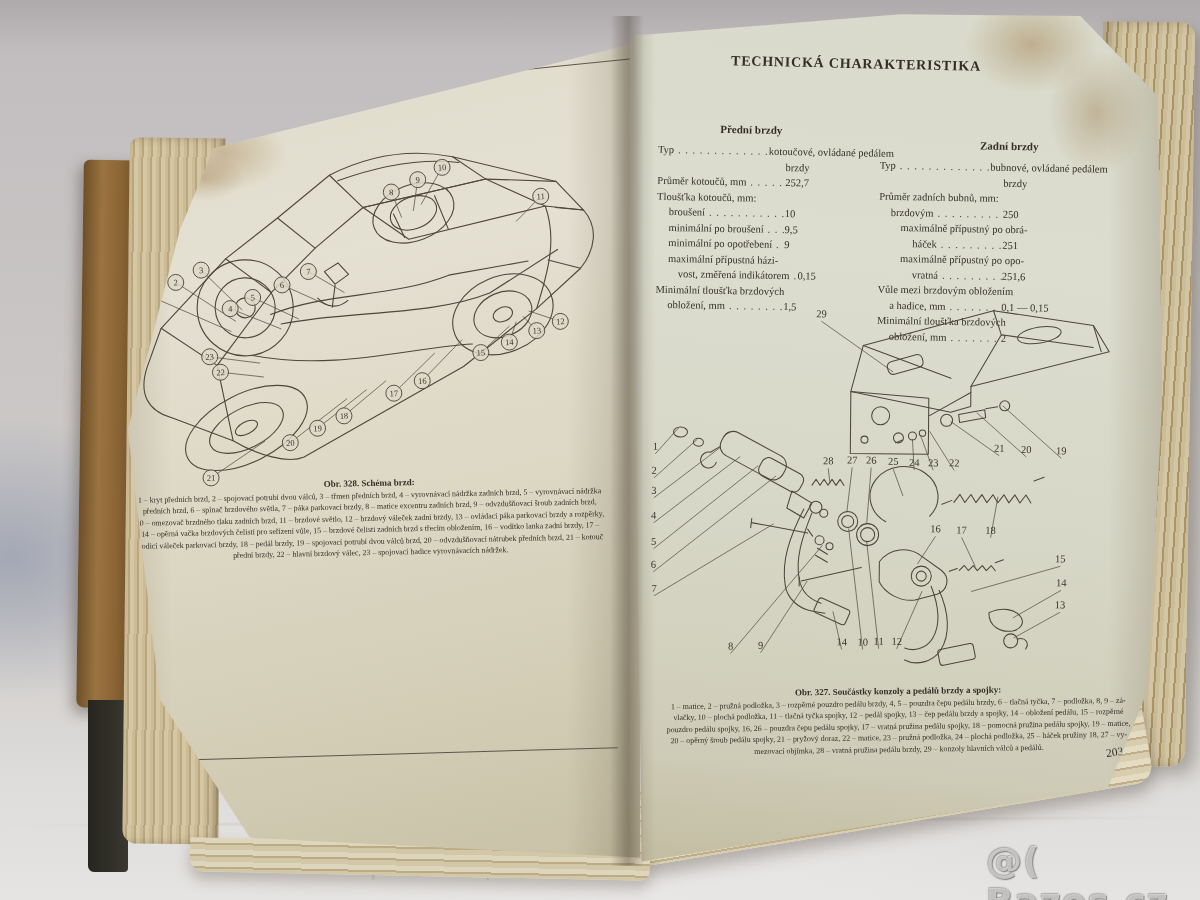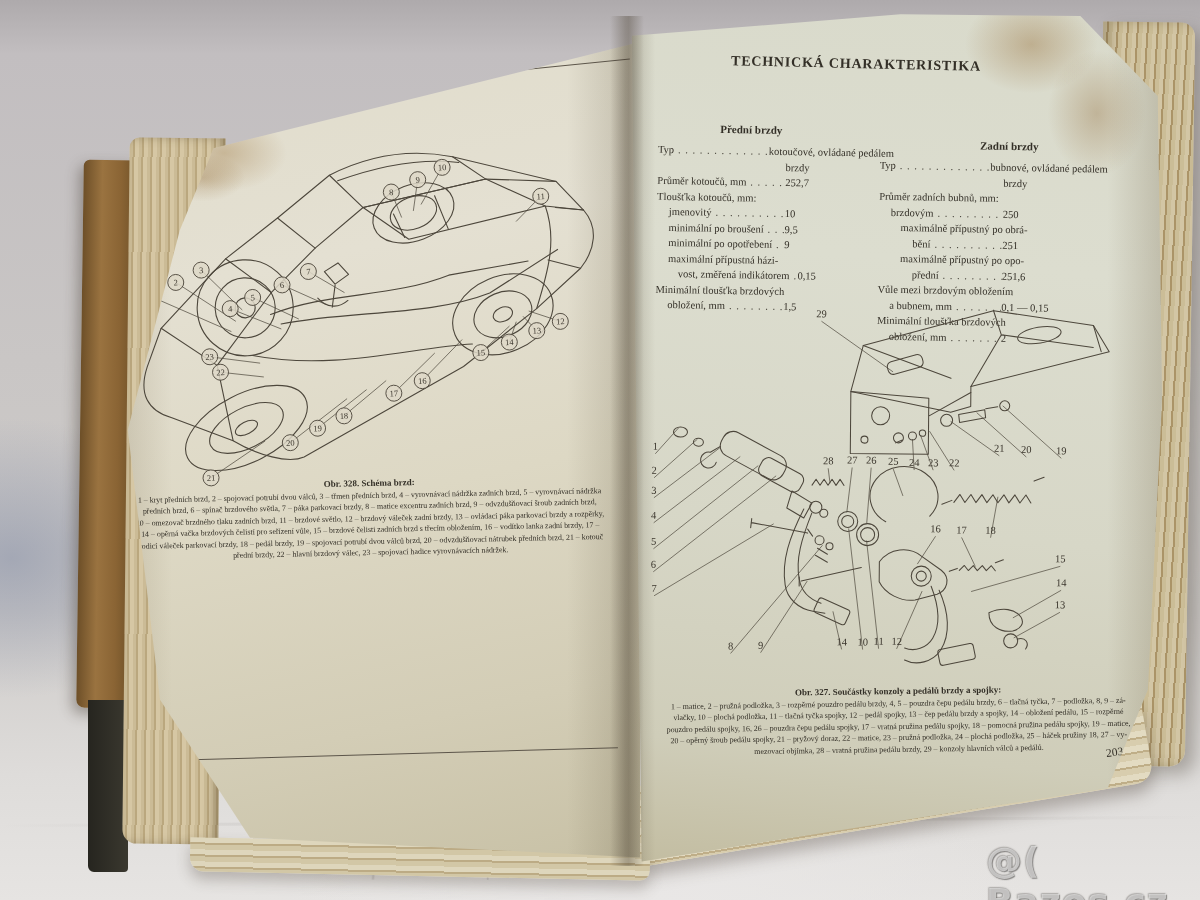--- a/index.html
+++ b/index.html
@@ -254,21 +254,21 @@
               <span class="lbl">Průměr kotoučů, mm</span>
               <span class="dots"> . . . . . . . . . . . . . . . . . . . . . . . . . . . . . . . . . . . . . . . .</span>
               <span class="val">252,7</span>
             </div>
             <div class="spec-row">
               <span class="lbl">Tloušťka kotoučů, mm:</span>
               <span class="gap"></span>
               <span class="val"></span>
             </div>
             <div class="spec-row">
-              <span class="lbl ind1">jmenovitý</span>
+              <span class="lbl ind1">broušení</span>
               <span class="dots"> . . . . . . . . . . . . . . . . . . . . . . . . . . . . . . . . . . . . . . . .</span>
               <span class="val">10</span>
             </div>
             <div class="spec-row">
               <span class="lbl ind1">minimální po broušení</span>
               <span class="dots"> . . . . . . . . . . . . . . . . . . . . . . . . . . . . . . . . . . . . . . . .</span>
               <span class="val">9,5</span>
             </div>
             <div class="spec-row">
               <span class="lbl ind1">minimální po opotřebení</span>
@@ -318,41 +318,41 @@
               <span class="lbl ind1">brzdovým</span>
               <span class="dots"> . . . . . . . . . . . . . . . . . . . . . . . . . . . . . . . . . . . . . . . .</span>
               <span class="val">250</span>
             </div>
             <div class="spec-row">
               <span class="lbl ind2">maximálně přípustný po obrá-</span>
               <span class="gap"></span>
               <span class="val"></span>
             </div>
             <div class="spec-row">
-              <span class="lbl ind3">bění</span>
+              <span class="lbl ind3">háček</span>
               <span class="dots"> . . . . . . . . . . . . . . . . . . . . . . . . . . . . . . . . . . . . . . . .</span>
               <span class="val">251</span>
             </div>
             <div class="spec-row">
               <span class="lbl ind2">maximálně přípustný po opo-</span>
               <span class="gap"></span>
               <span class="val"></span>
             </div>
             <div class="spec-row">
-              <span class="lbl ind3">přední</span>
+              <span class="lbl ind3">vratná</span>
               <span class="dots"> . . . . . . . . . . . . . . . . . . . . . . . . . . . . . . . . . . . . . . . .</span>
               <span class="val">251,6</span>
             </div>
             <div class="spec-row">
               <span class="lbl">Vůle mezi brzdovým obložením</span>
               <span class="gap"></span>
               <span class="val"></span>
             </div>
             <div class="spec-row">
-              <span class="lbl ind1">a bubnem, mm</span>
+              <span class="lbl ind1">a hadice, mm</span>
               <span class="dots"> . . . . . . . . . . . . . . . . . . . . . . . . . . . . . . . . . . . . . . . .</span>
               <span class="val">0,1 — 0,15</span>
             </div>
             <div class="spec-row">
               <span class="lbl">Minimální tloušťka brzdových</span>
               <span class="gap"></span>
               <span class="val"></span>
             </div>
             <div class="spec-row">
               <span class="lbl ind1">obložení, mm</span>

